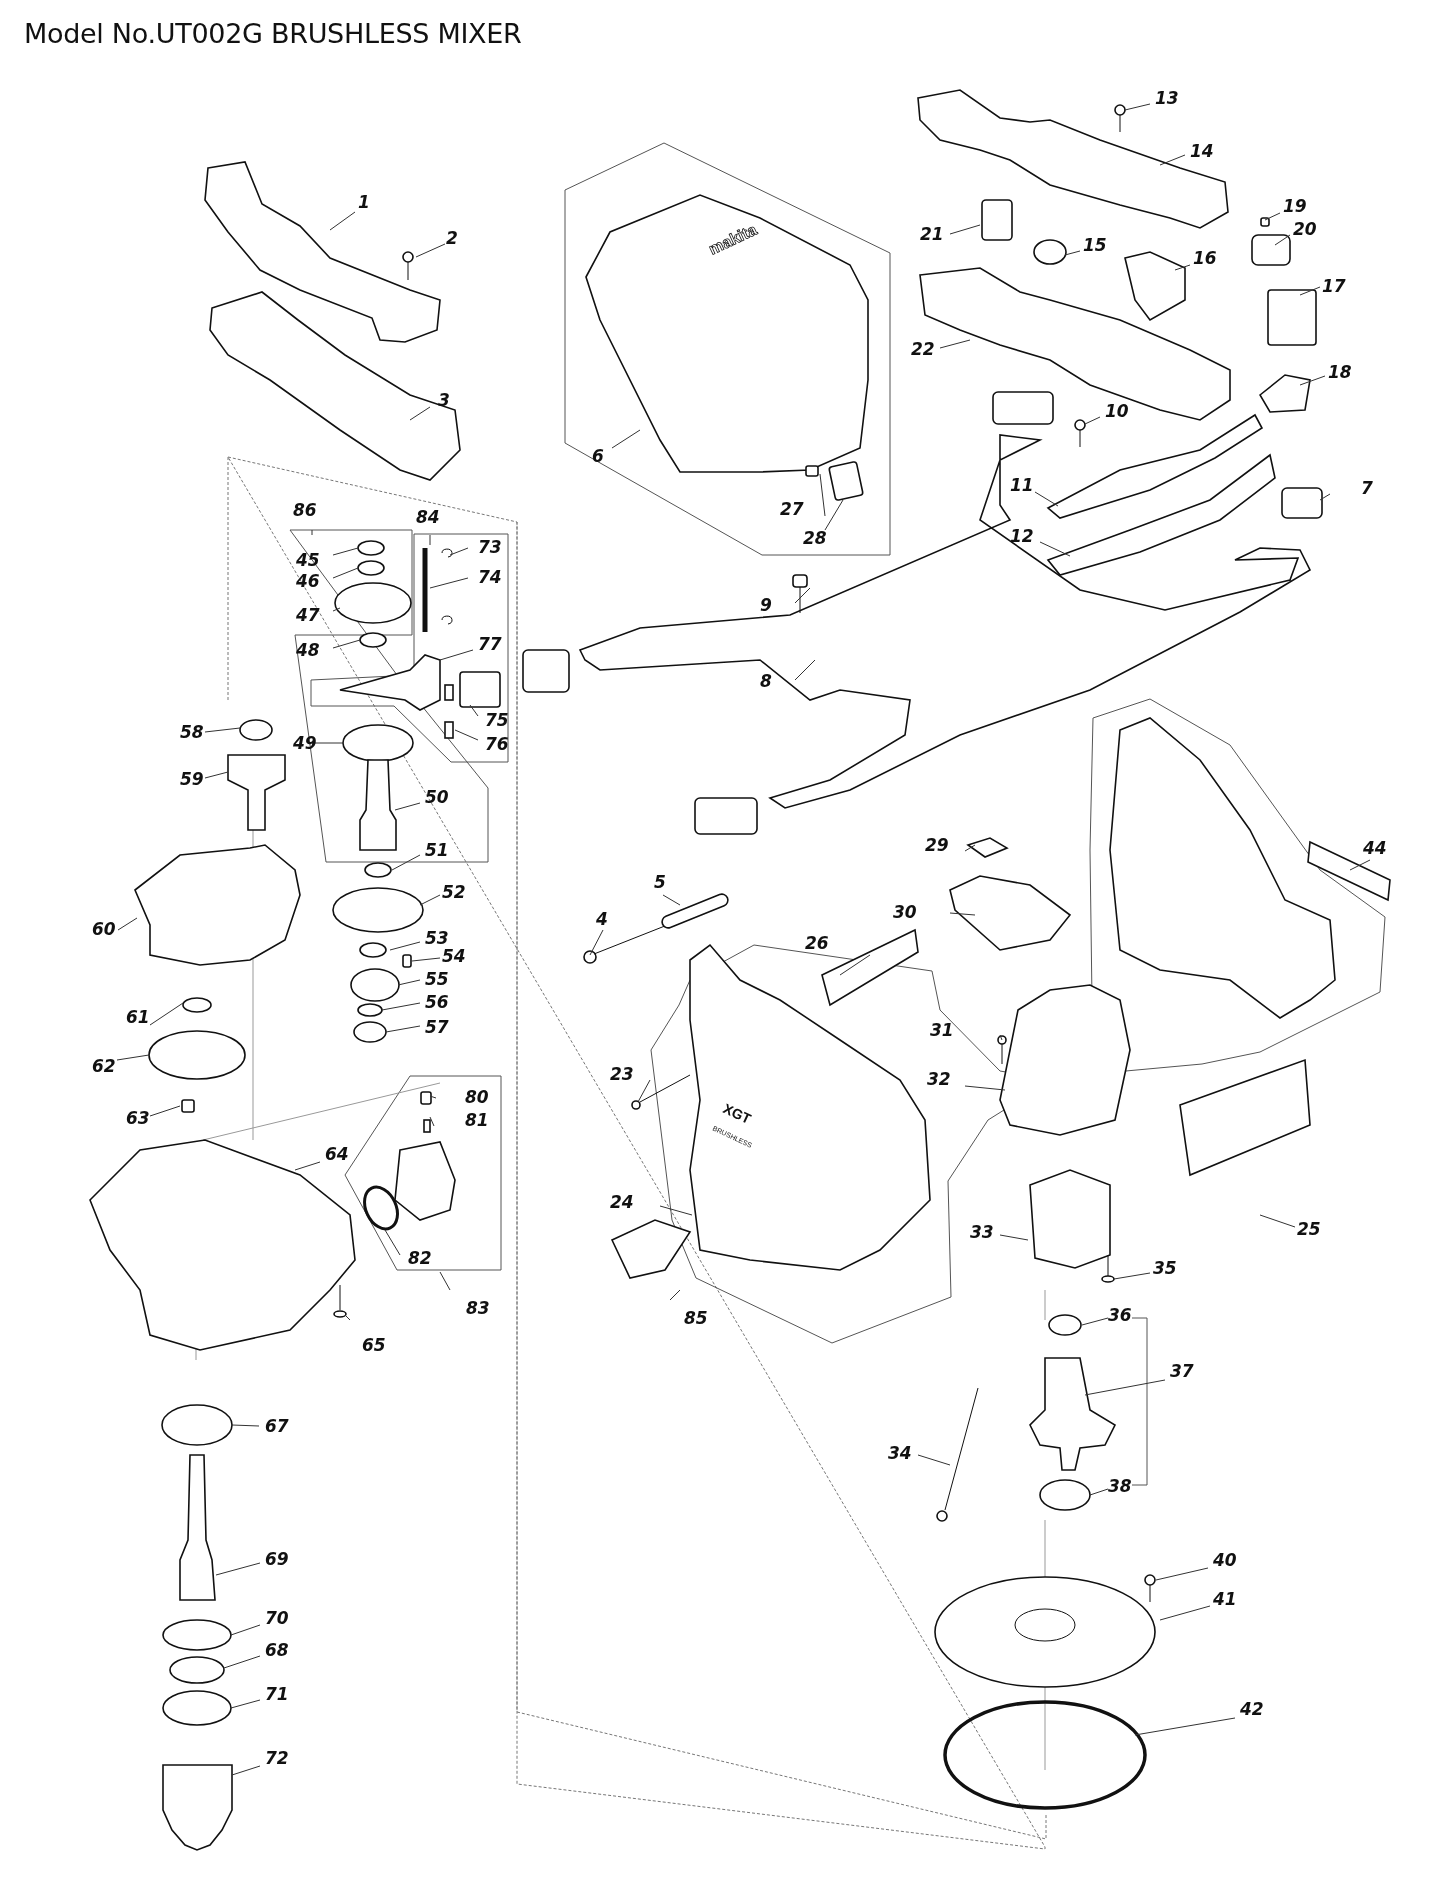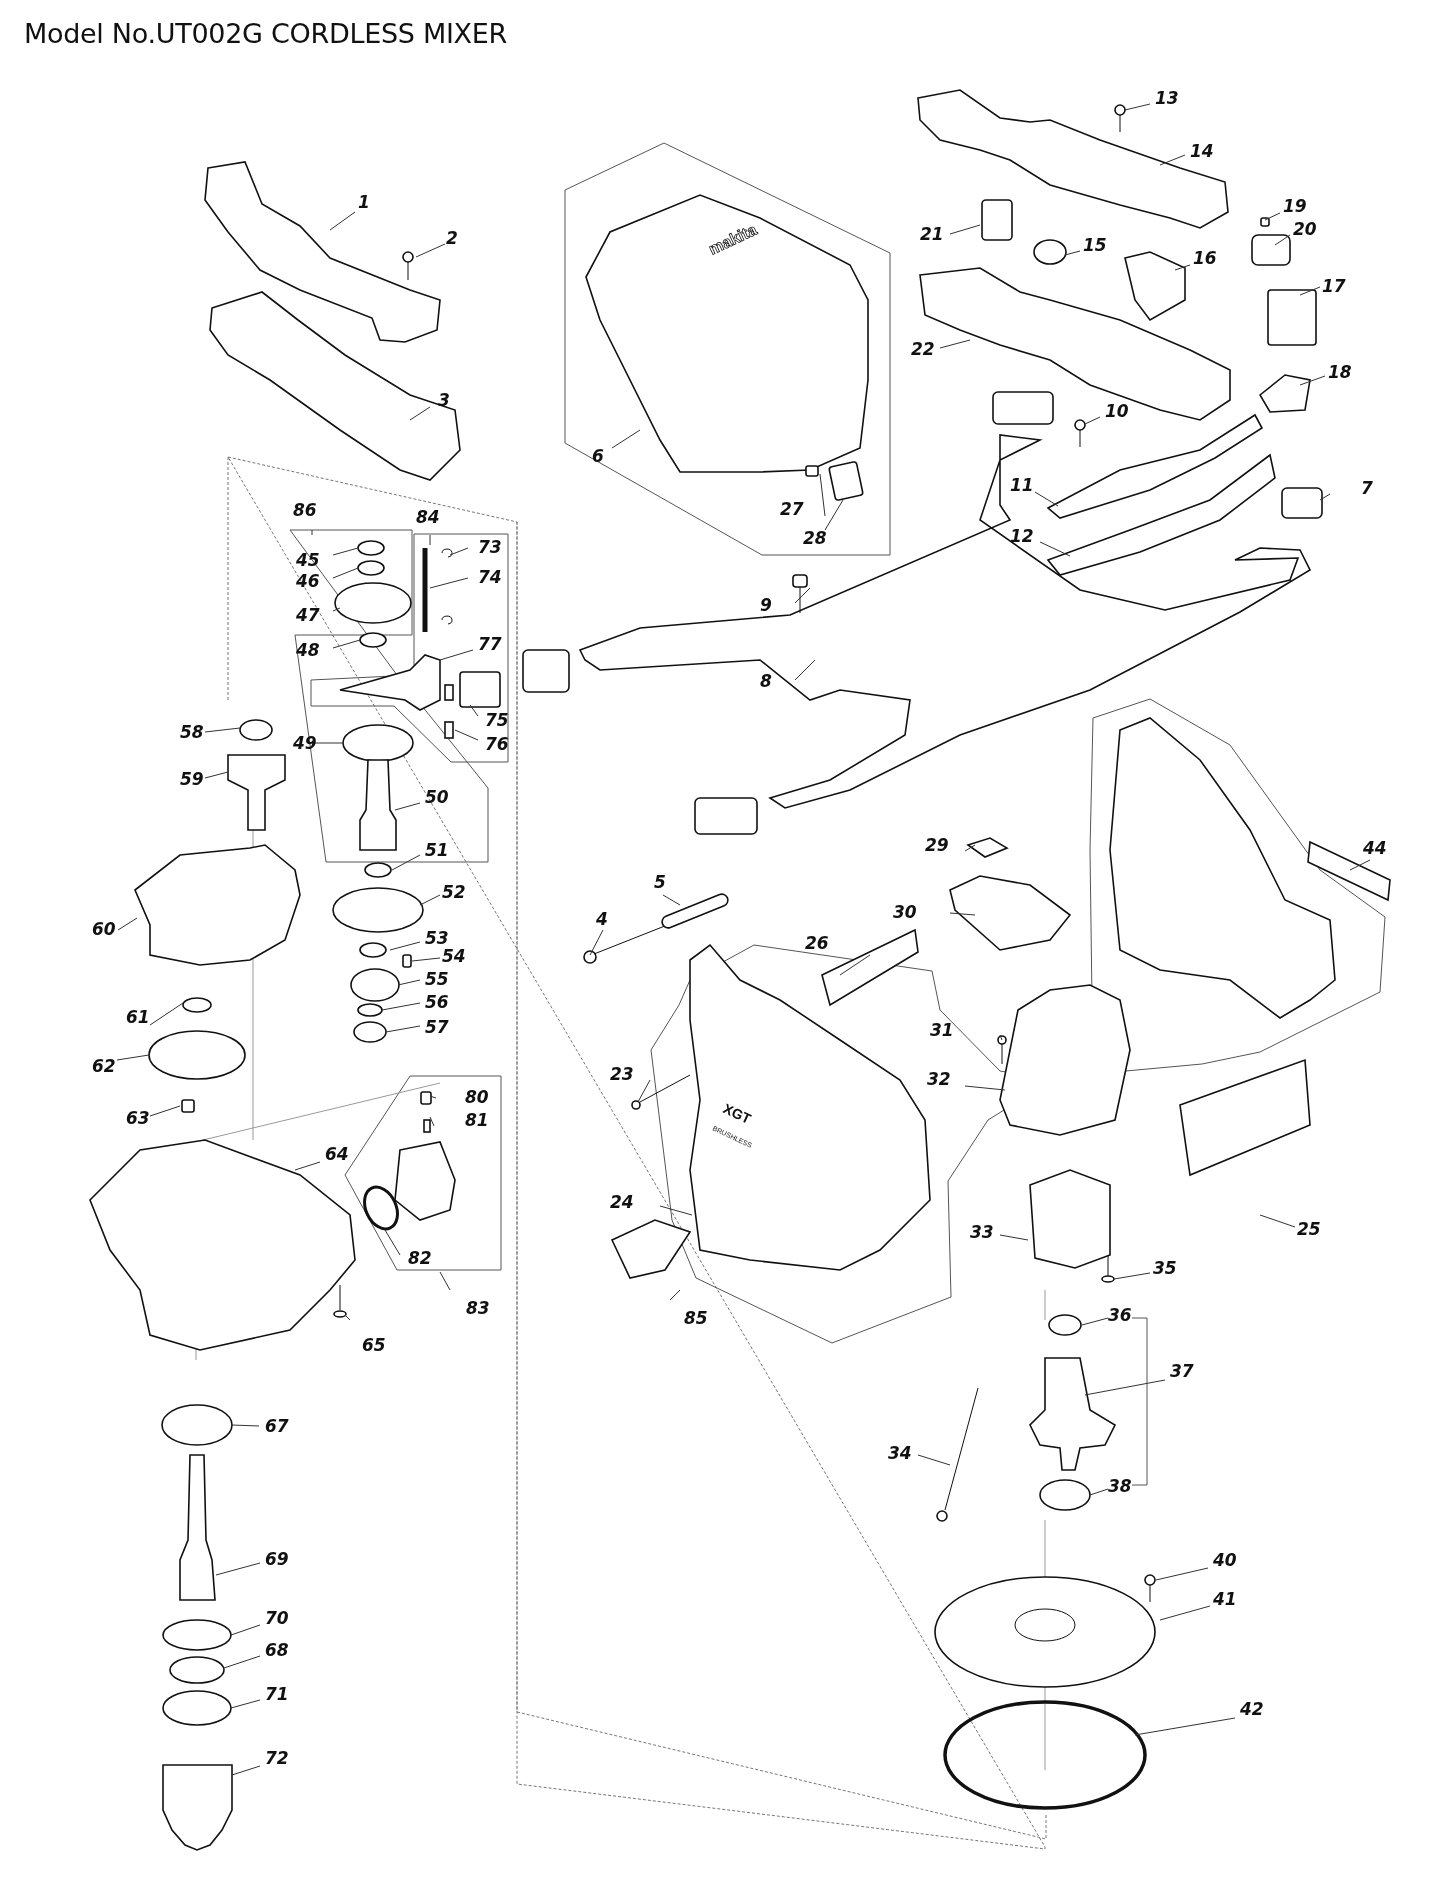--- a/index.html
+++ b/index.html
@@ -10,21 +10,21 @@
   .leader { stroke:#333; stroke-width:1; fill:none; }
   .grp { stroke:#555; stroke-width:1; fill:none; }
   .dash { stroke:#777; stroke-width:1; fill:none; stroke-dasharray:3 2; }
   .part { stroke:#111; stroke-width:1.6; fill:#fff; }
   .thin { stroke:#111; stroke-width:1; fill:none; }
   .axis { stroke:#999; stroke-width:1; fill:none; }
 </style>
 </head>
 <body>
 
-<div id="title">Model No.UT002G CORDLESS MIXER</div>
+<div id="title">Model No.UT002G BRUSHLESS MIXER</div>
 
 <svg id="diagram" width="1445" height="1882" viewBox="0 0 1445 1882">
 
   <polygon class="grp" points="565,190 664,143 890,253 890,555 762,555 565,443"></polygon>
   <polygon class="dash" points="228,457 517,522 517,1784 1045,1849 1045,1847"></polygon>
   <polyline class="dash" points="228,457 228,700"></polyline>
   <polyline class="dash" points="517,522 517,1712 1046,1839 1046,1815"></polyline>
   <polygon class="grp" points="290,530 412,530 412,635 295,635 326,862 488,862 488,788 397,675"></polygon>
   <polygon class="grp" points="414,534 508,534 508,762 451,762 394,706 311,706 311,680 414,675"></polygon>
   <polygon class="grp" points="410,1076 501,1076 501,1270 397,1270 345,1175"></polygon>

